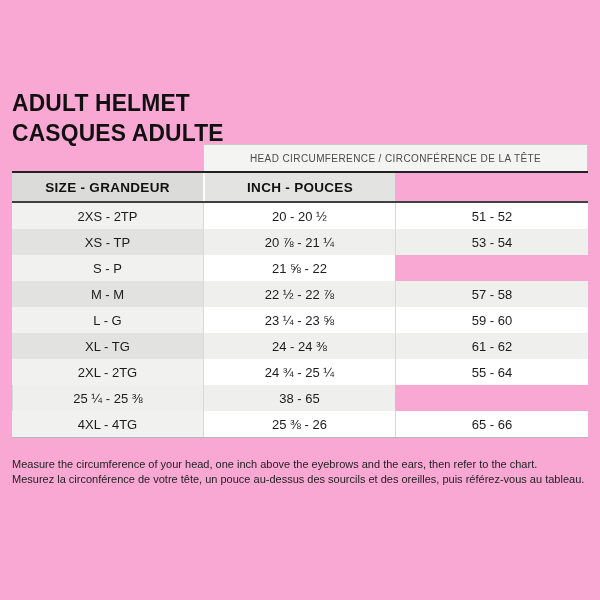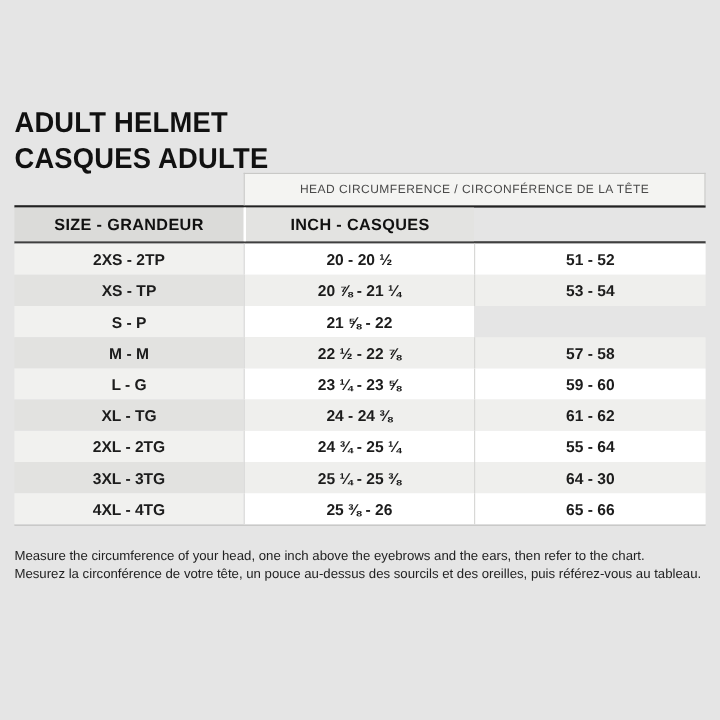--- a/index.html
+++ b/index.html
@@ -5,21 +5,21 @@
   html, body {
     margin: 0;
     padding: 0;
     background: #ffffff;
     font-family: "Liberation Sans", "DejaVu Sans", sans-serif;
   }
   .page {
     position: relative;
     width: 600px;
     height: 600px;
-    background: #e5e5e5;
+    background: #f9a8d4;
     overflow: hidden;
   }
   .title {
     position: absolute;
     left: 12px;
     top: 88px;
     color: #111111;
     font-weight: 800;
     font-size: 24px;
     line-height: 30px;
@@ -77,21 +77,21 @@
   .body-row {
     display: grid;
     grid-template-columns: 191px 192px 193px;
     height: 26px;
   }
   .cell {
     box-sizing: border-box;
     display: flex;
     align-items: center;
     justify-content: center;
-    font-weight: 700;
+    font-weight: 400;
     font-size: 13px;
     color: #1c1c1c;
     white-space: nowrap;
   }
   .cell.divided { border-left: 1px solid #d8d8d6; }
   .body-row:nth-child(odd) .cell.size-cell { background: #f1f1ef; }
   .body-row:nth-child(even) .cell.size-cell { background: #e2e2e0; }
   .body-row:nth-child(odd) .cell.val-cell { background: #ffffff; }
   .body-row:nth-child(even) .cell.val-cell { background: #efefed; }
   .table-body { border-bottom: 1px solid #b7b7b5; }
@@ -118,21 +118,21 @@
 
   <div class="size-table">
 
     <div class="band-row">
       <div class="band-spacer"></div>
       <div class="band">HEAD CIRCUMFERENCE / CIRCONFÉRENCE DE LA TÊTE</div>
     </div>
 
     <div class="header-row">
       <div class="header-cell first">SIZE - GRANDEUR</div>
-      <div class="header-cell divided">INCH - CASQUES</div>
+      <div class="header-cell divided">INCH - POUCES</div>
     </div>
 
     <div class="table-body">
 
       <div class="body-row">
         <div class="cell size-cell">2XS - 2TP</div>
         <div class="cell val-cell divided">20 - 20 ½</div>
         <div class="cell val-cell divided">51 - 52</div>
       </div>
 
@@ -165,23 +165,22 @@
         <div class="cell val-cell divided">61 - 62</div>
       </div>
 
       <div class="body-row">
         <div class="cell size-cell">2XL - 2TG</div>
         <div class="cell val-cell divided">24 ¾ - 25 ¼</div>
         <div class="cell val-cell divided">55 - 64</div>
       </div>
 
       <div class="body-row">
-        <div class="cell size-cell">3XL - 3TG</div>
         <div class="cell val-cell divided">25 ¼ - 25 ⅜</div>
-        <div class="cell val-cell divided">64 - 30</div>
+        <div class="cell val-cell divided">38 - 65</div>
       </div>
 
       <div class="body-row">
         <div class="cell size-cell">4XL - 4TG</div>
         <div class="cell val-cell divided">25 ⅜ - 26</div>
         <div class="cell val-cell divided">65 - 66</div>
       </div>
 
     </div>
   </div>

